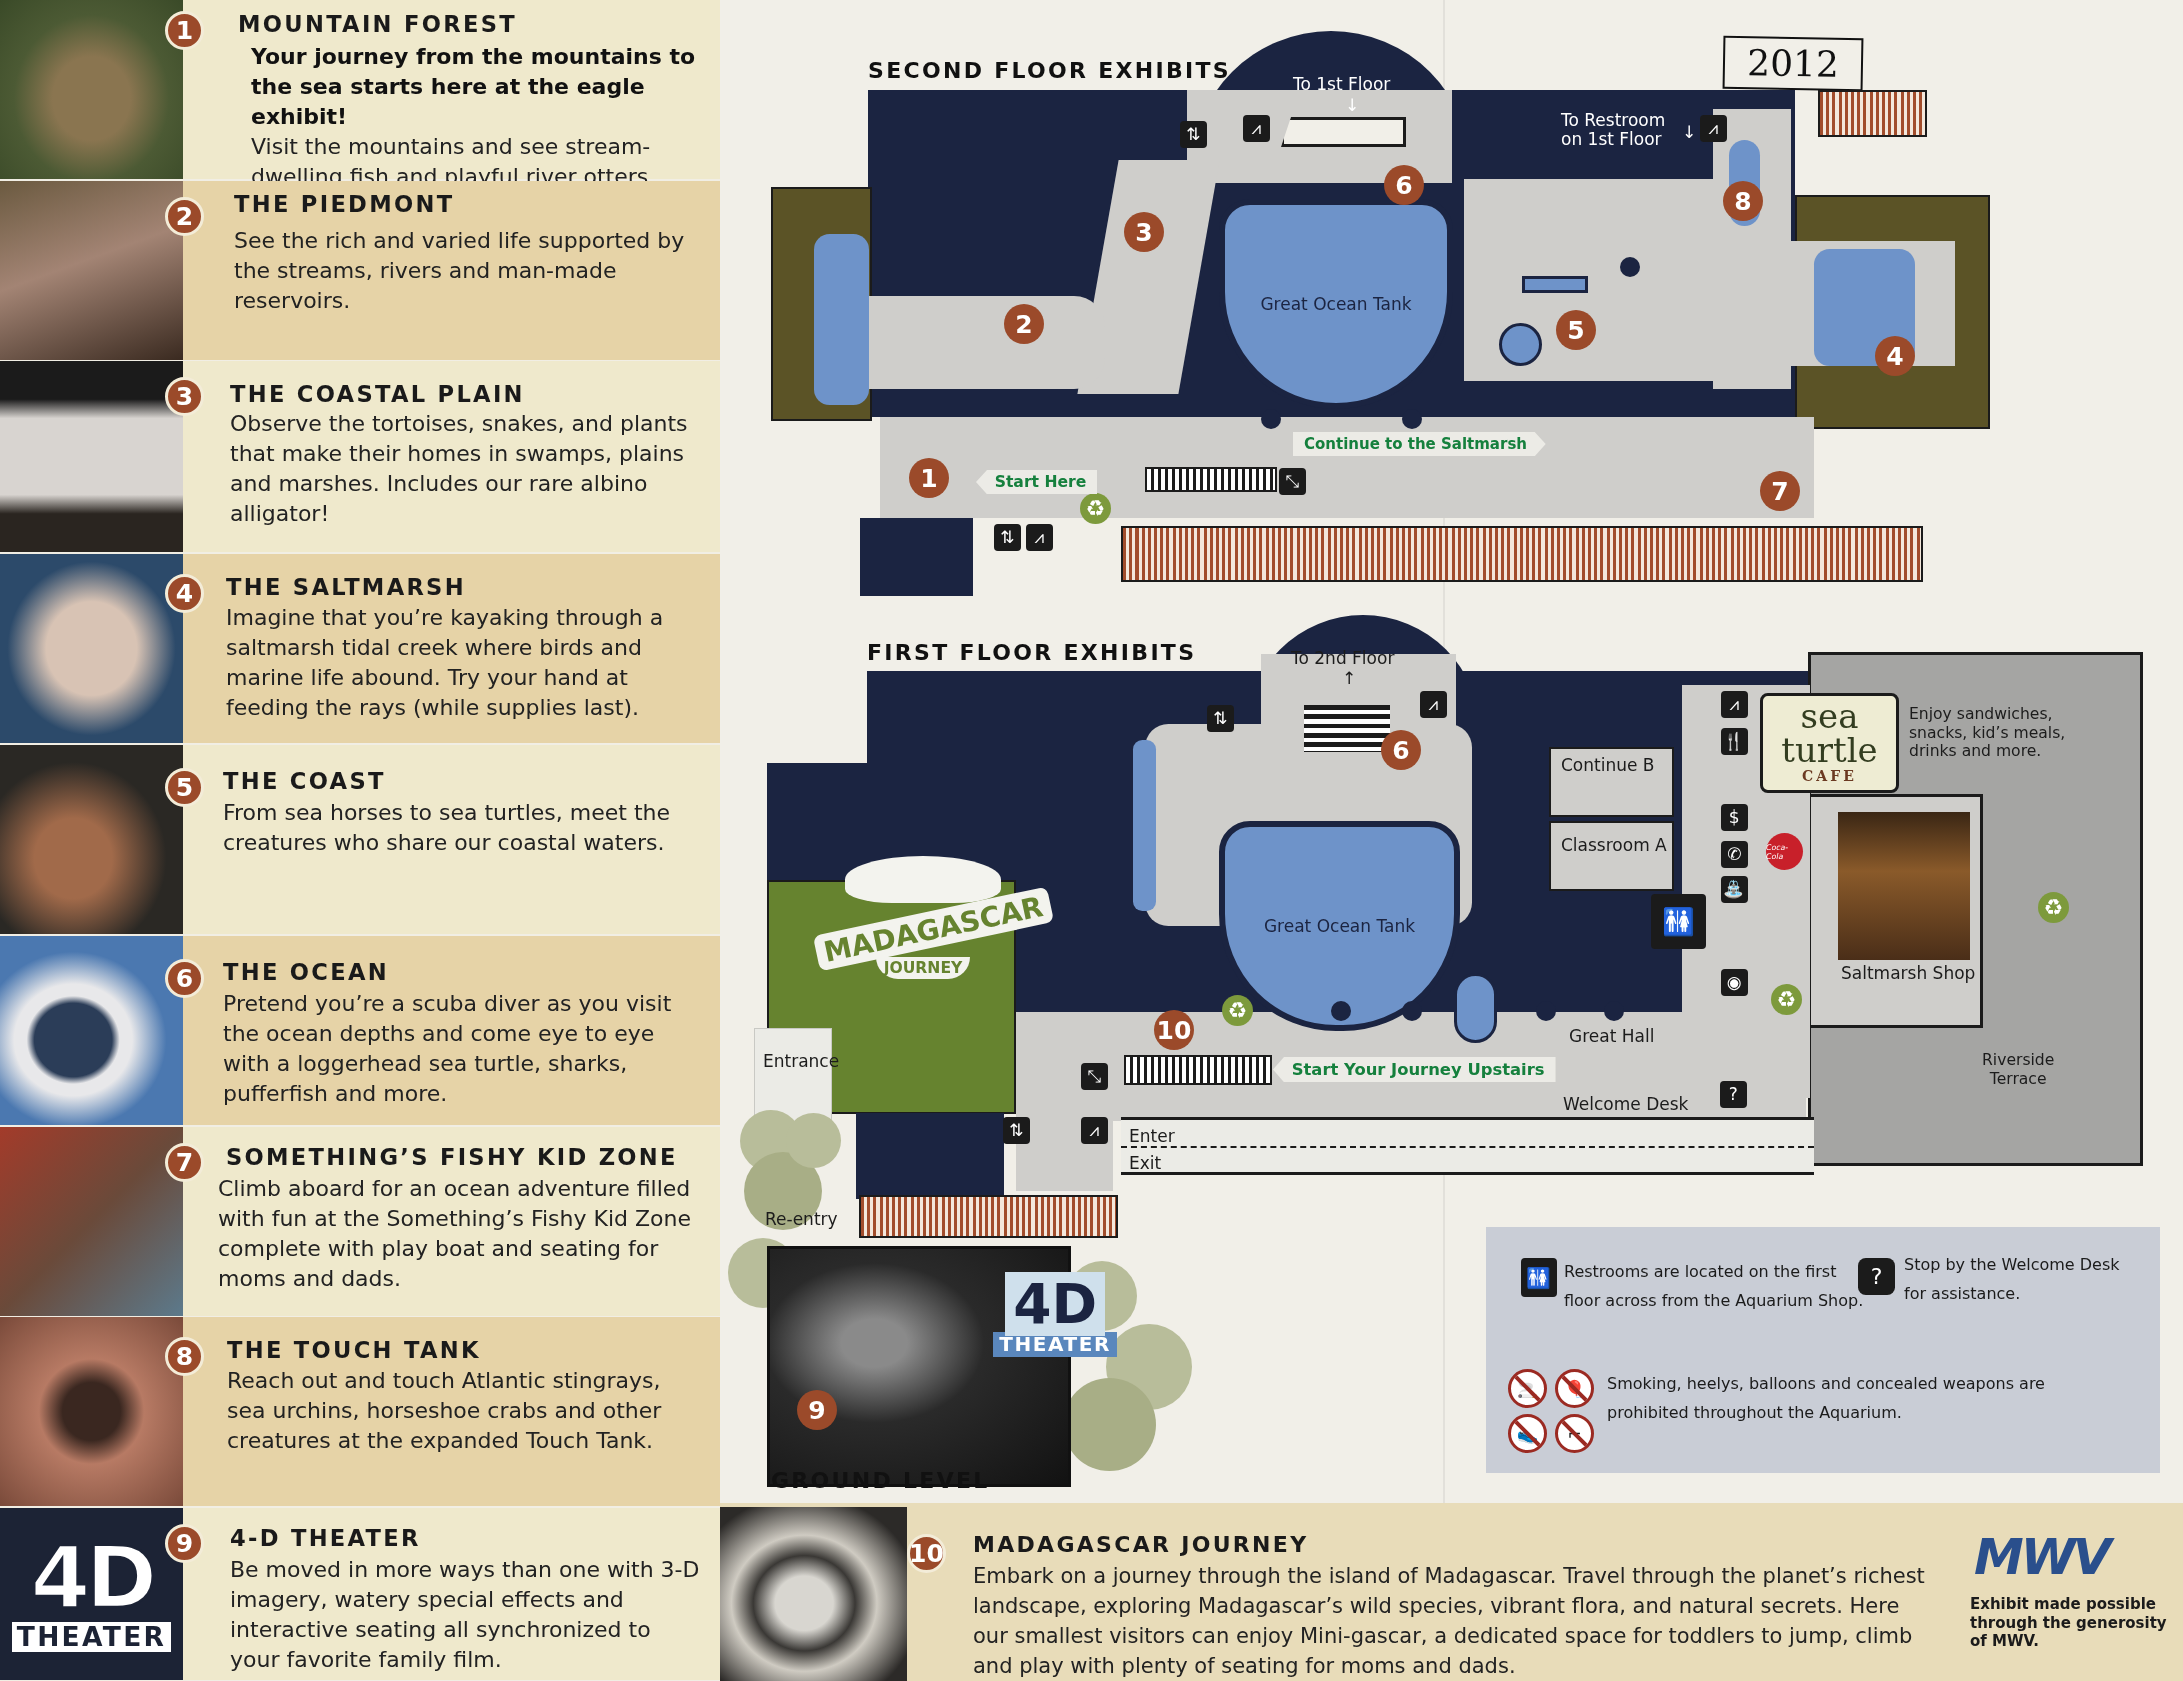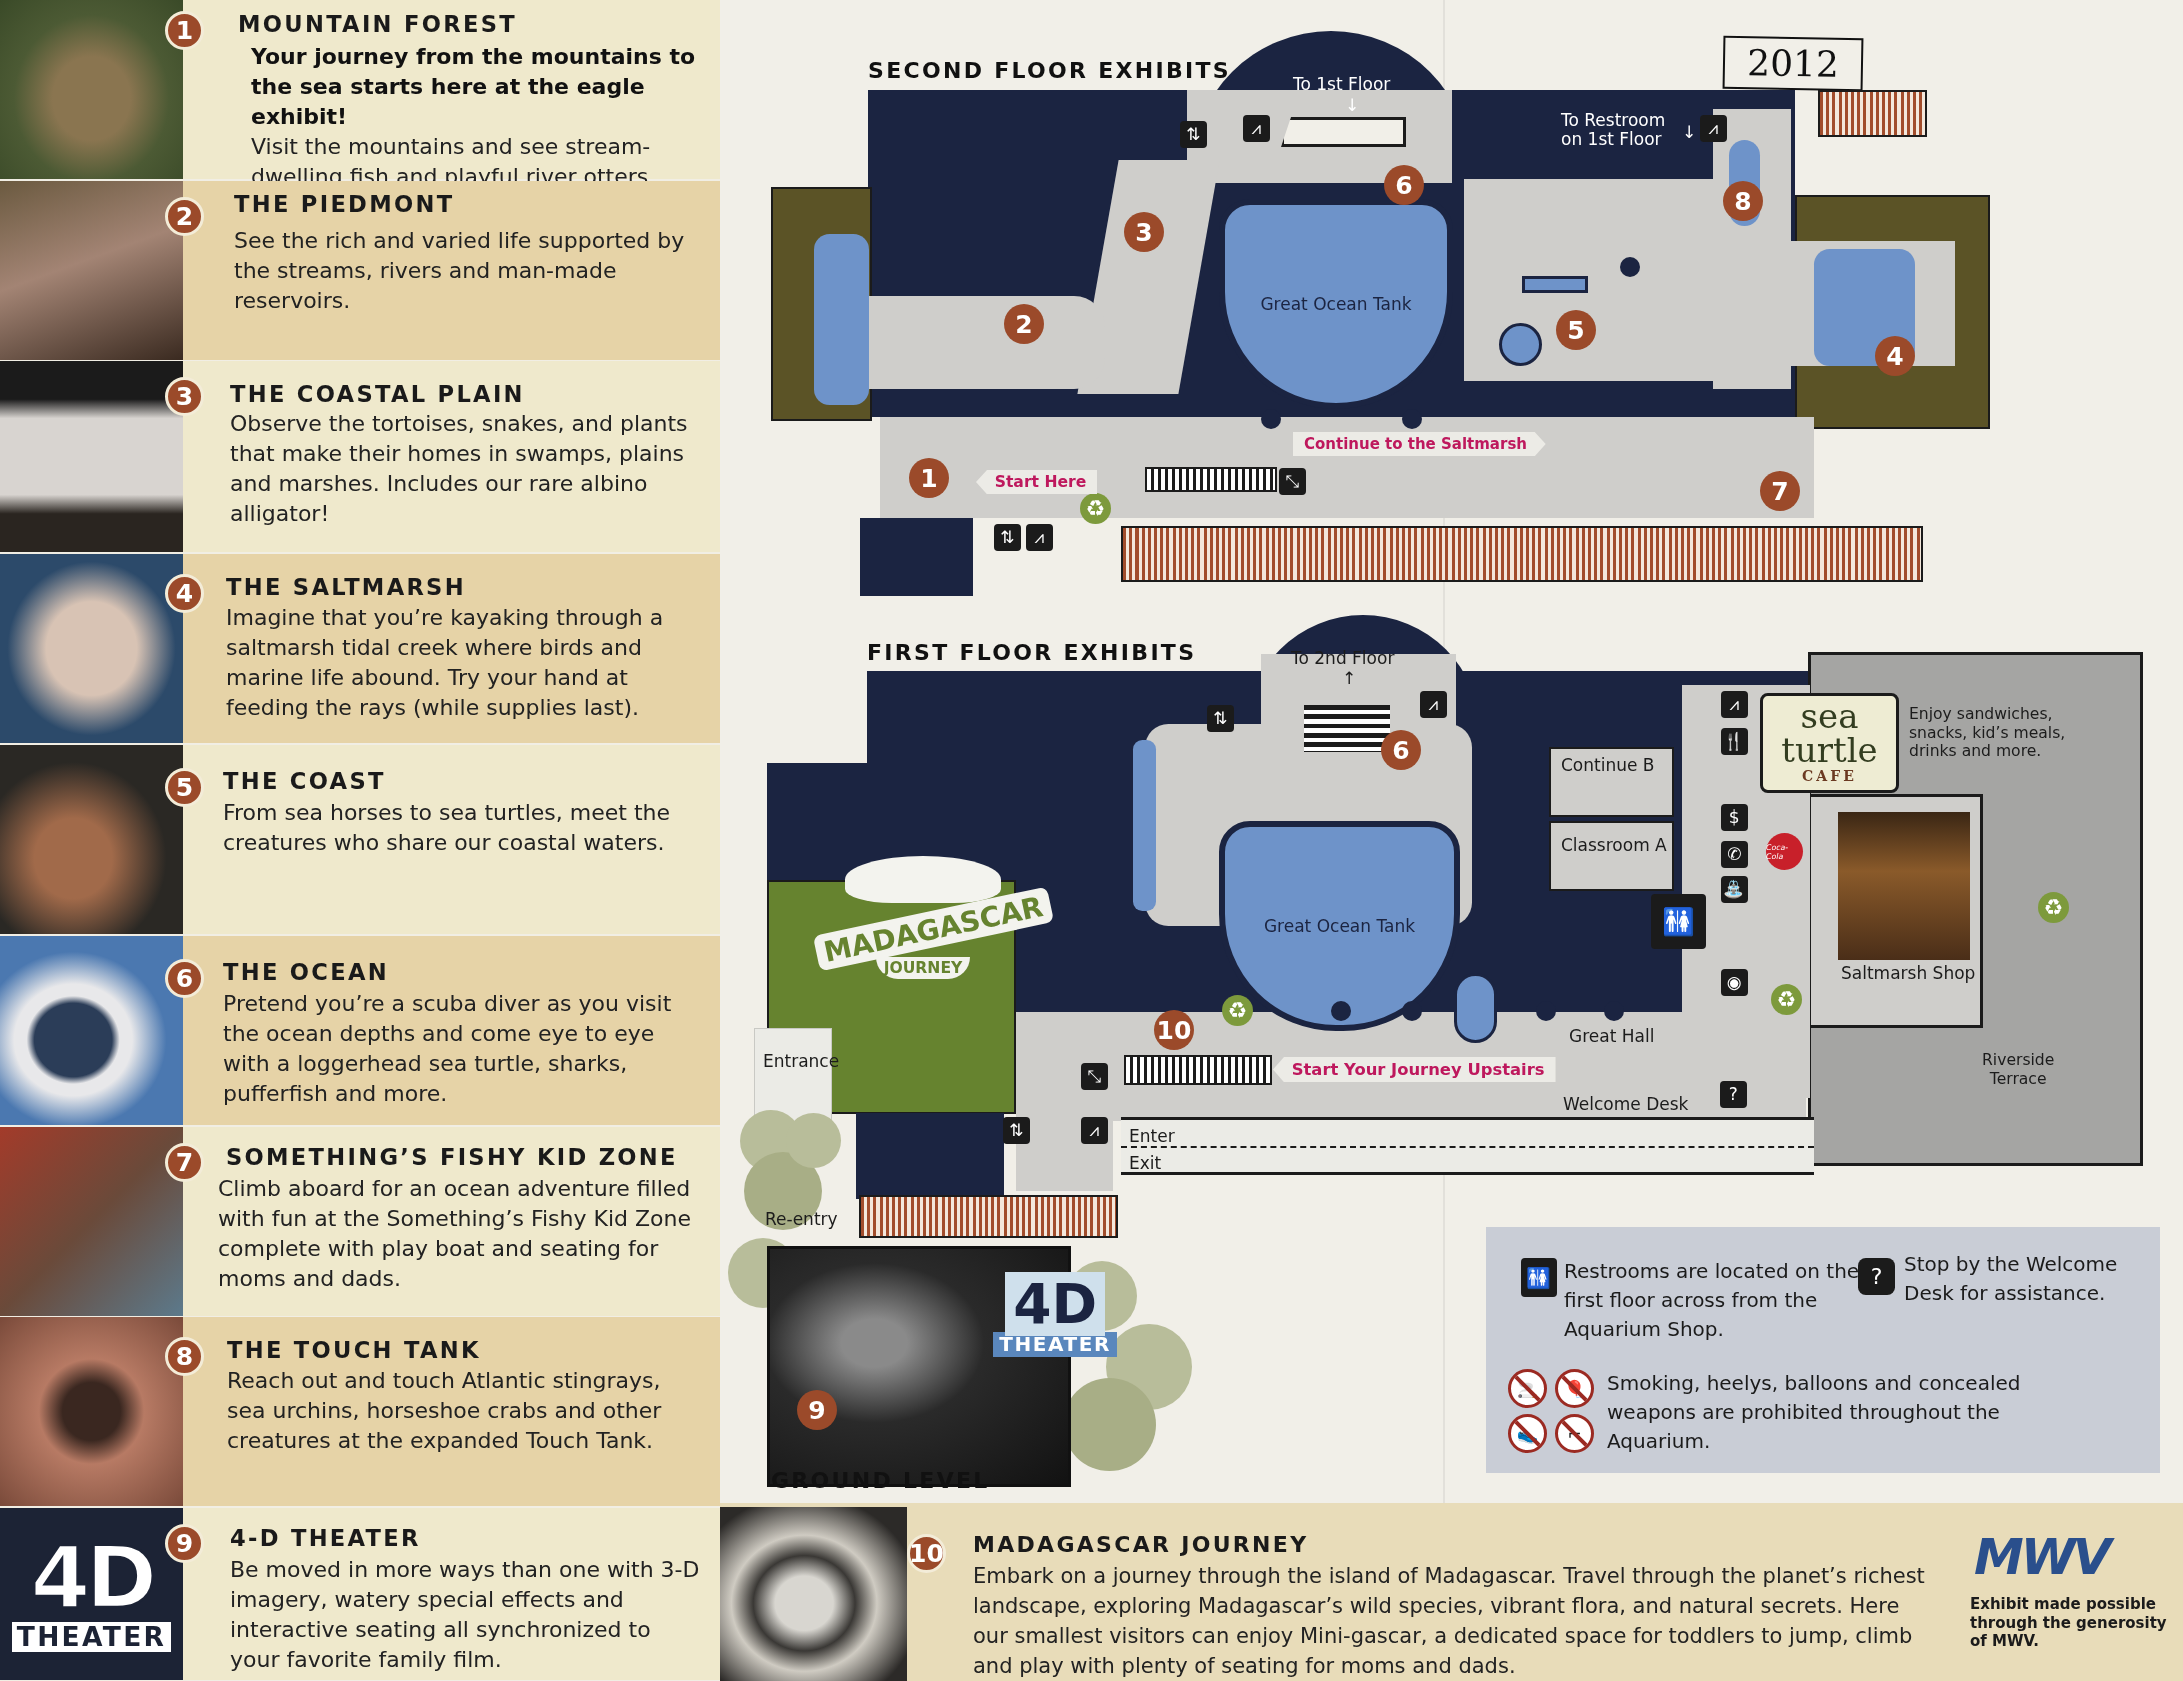--- a/index.html
+++ b/index.html
@@ -86,21 +86,21 @@
   .green { background: #66832f; }
   .tile-stripe {
     background: repeating-linear-gradient(90deg, #a24d2c 0 3.1px, #f4e8dc 3.1px 6.2px);
     border: 2.3px solid #1b1b1b;
   }
   .stair-stripe {
     background: repeating-linear-gradient(90deg, #fff 0 3.9px, #1b1b1b 3.9px 7px);
   }
   .map-label { position: absolute; font-size: 17px; color: #1c1c1c; white-space: nowrap; }
   .map-label.white { color: #fff; }
-  .map-label.brown { color: #be185d; font-weight: bold; }
+  .map-label.brown { color: #15803d; font-weight: bold; }
   .icon-box {
     position: absolute; width: 26.5px; height: 26.5px; background: #1b1b1b; border-radius: 3.9px;
     color: #fff; font-size: 17px; display: flex; align-items: center; justify-content: center;
   }
   .recycle {
     position: absolute; width: 31px; height: 31px; border-radius: 50%;
     background: #7d9a3c; color: #fff; font-size: 22px;
     display: flex; align-items: center; justify-content: center;
   }
   .map-badge {
@@ -141,21 +141,21 @@
     position: absolute; left: 1766px; top: 833px; width: 37px; height: 37px; border-radius: 50%;
     background: #c8202a; color: #fff; font-size: 7.8px; font-style: italic;
     display:flex; align-items:center; justify-content:center;
   }
 
   
   .info-box {
     position: absolute; left: 1486px; top: 1227px; width: 674px; height: 246px;
     background: #c9cdd6;
   }
-  .info-text { position: absolute; font-size: 20px; line-height: 29px; color: #1b1b1b; }
+  .info-text { position: absolute; font-size: 16px; line-height: 29px; color: #1b1b1b; }
   .prohib {
     position: absolute; width: 39px; height: 39px; border-radius: 50%;
     border: 3.9px solid #9b2a22; background: #fff; color: #1b1b1b; font-size: 17px;
     display:flex; align-items:center; justify-content:center; overflow: hidden;
   }
   .prohib::after {
     content: ""; position: absolute; width: 44px; height: 3.9px; background: #9b2a22; transform: rotate(45deg);
   }
 
   

